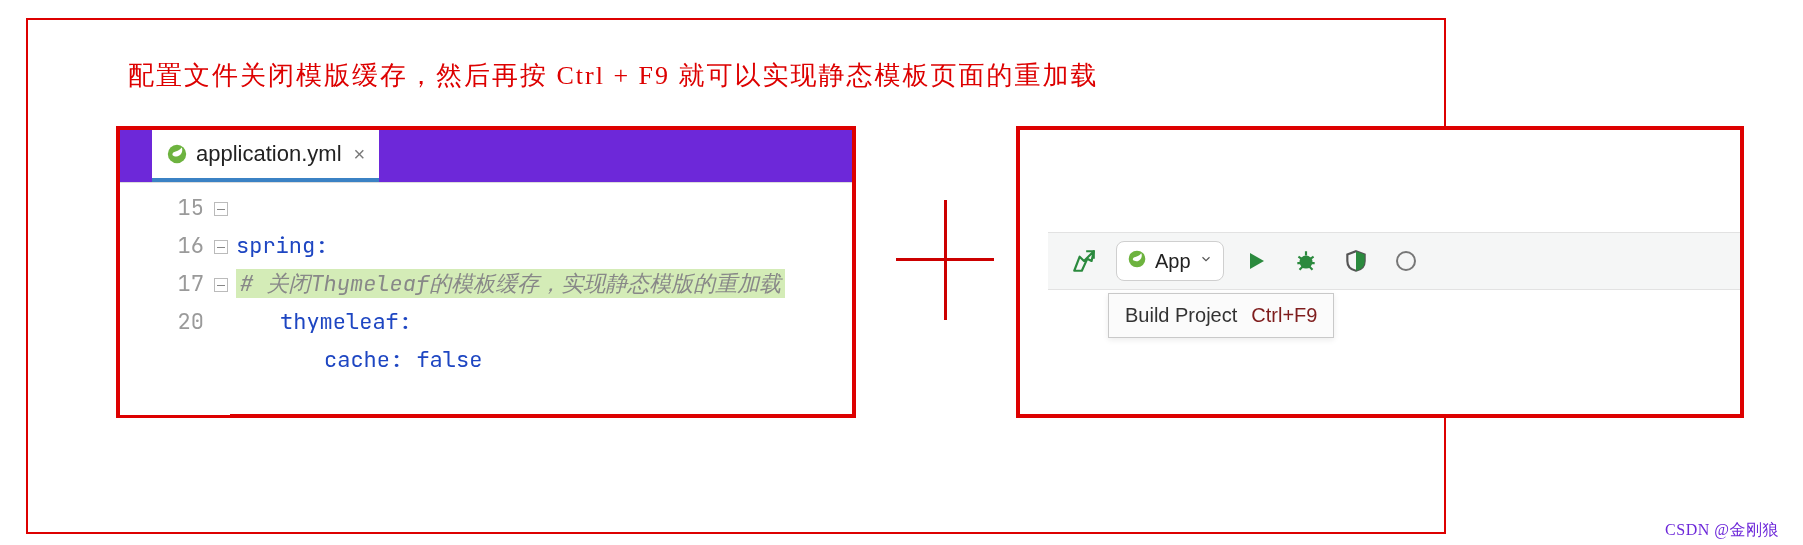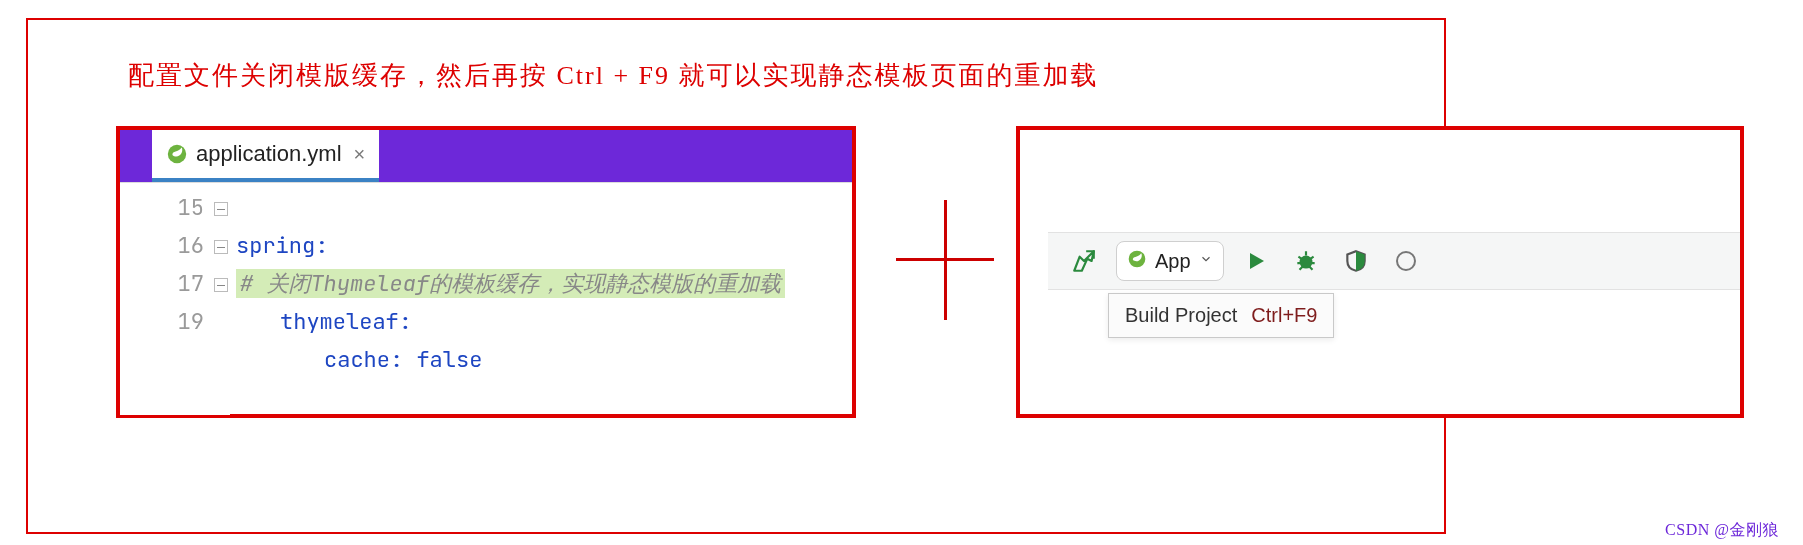--- a/index.html
+++ b/index.html
@@ -235,21 +235,21 @@
         </span>
         <span class="tab-label">application.yml</span>
         <span class="tab-close">×</span>
       </div>
     </div>
     <div class="editor-body">
       <div class="gutter">
         <div><span>15</span><span class="fold"></span></div>
         <div><span>16</span><span class="fold"></span></div>
         <div><span>17</span><span class="fold"></span></div>
-        <div>19</div>
+        <div>20</div>
       </div>
       <div class="code">
         <div class="code-line"></div>
         <div class="code-line ind1"><span class="key">spring</span><span class="colon">:</span></div>
         <div class="code-line"><span class="comment-hl"><span>#</span><span class="zh"> 关闭Thymeleaf的模板缓存，实现静态模版的重加载</span></span></div>
         <div class="code-line ind2"><span class="key">thymeleaf</span><span class="colon">:</span></div>
         <div class="code-line ind3"><span class="key">cache</span><span class="colon">:</span> <span class="val">false</span></div>
         <div class="code-line"></div>
       </div>
     </div>

